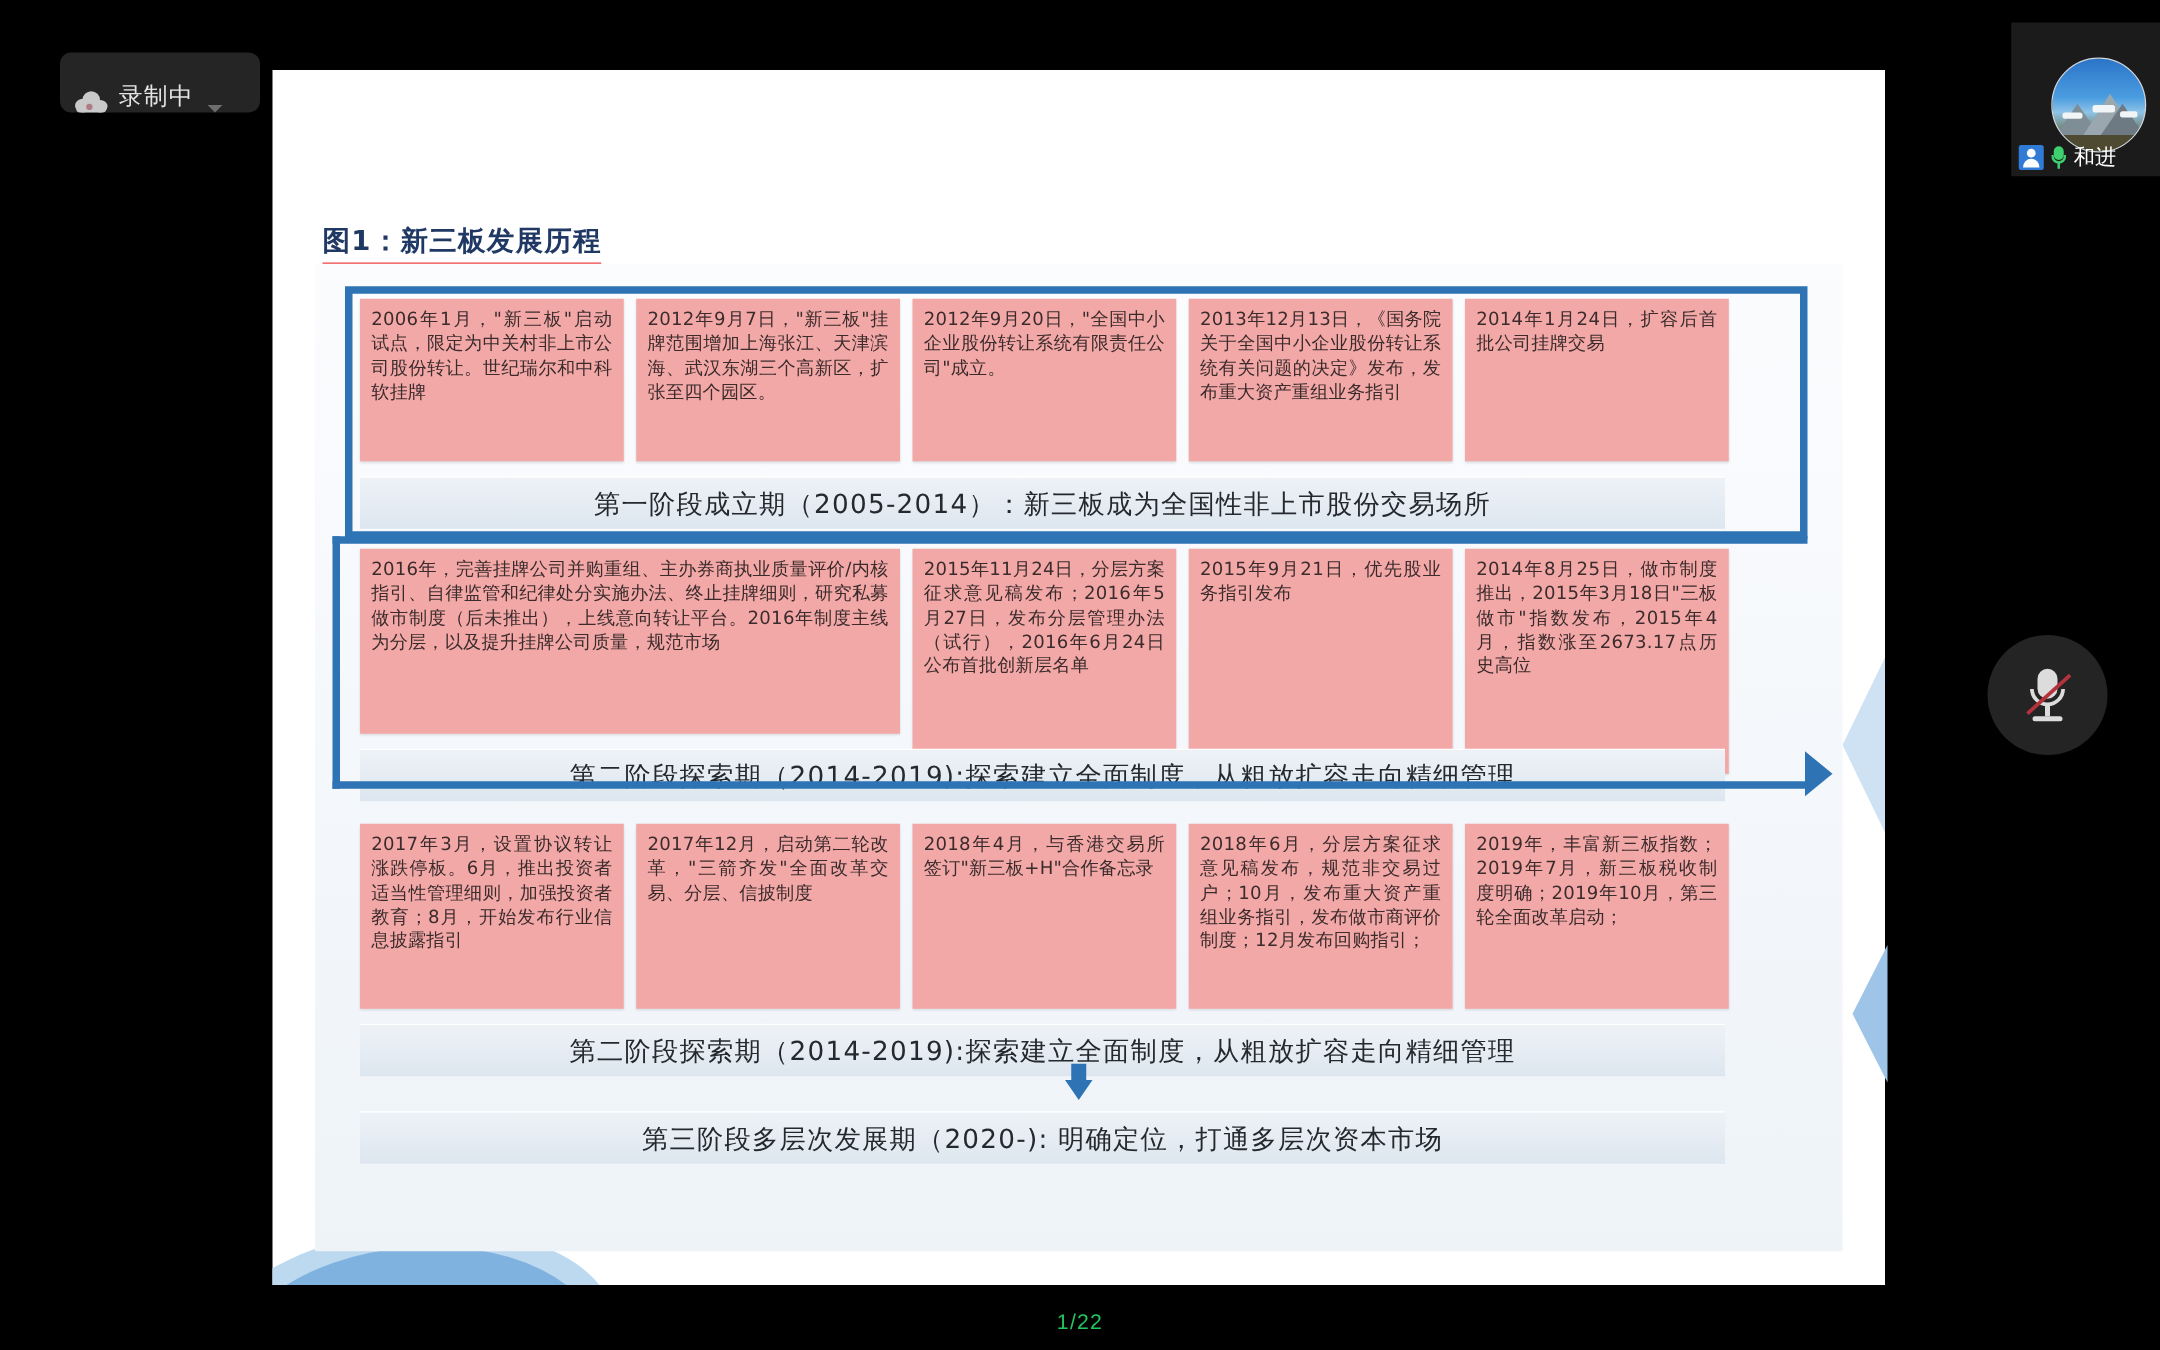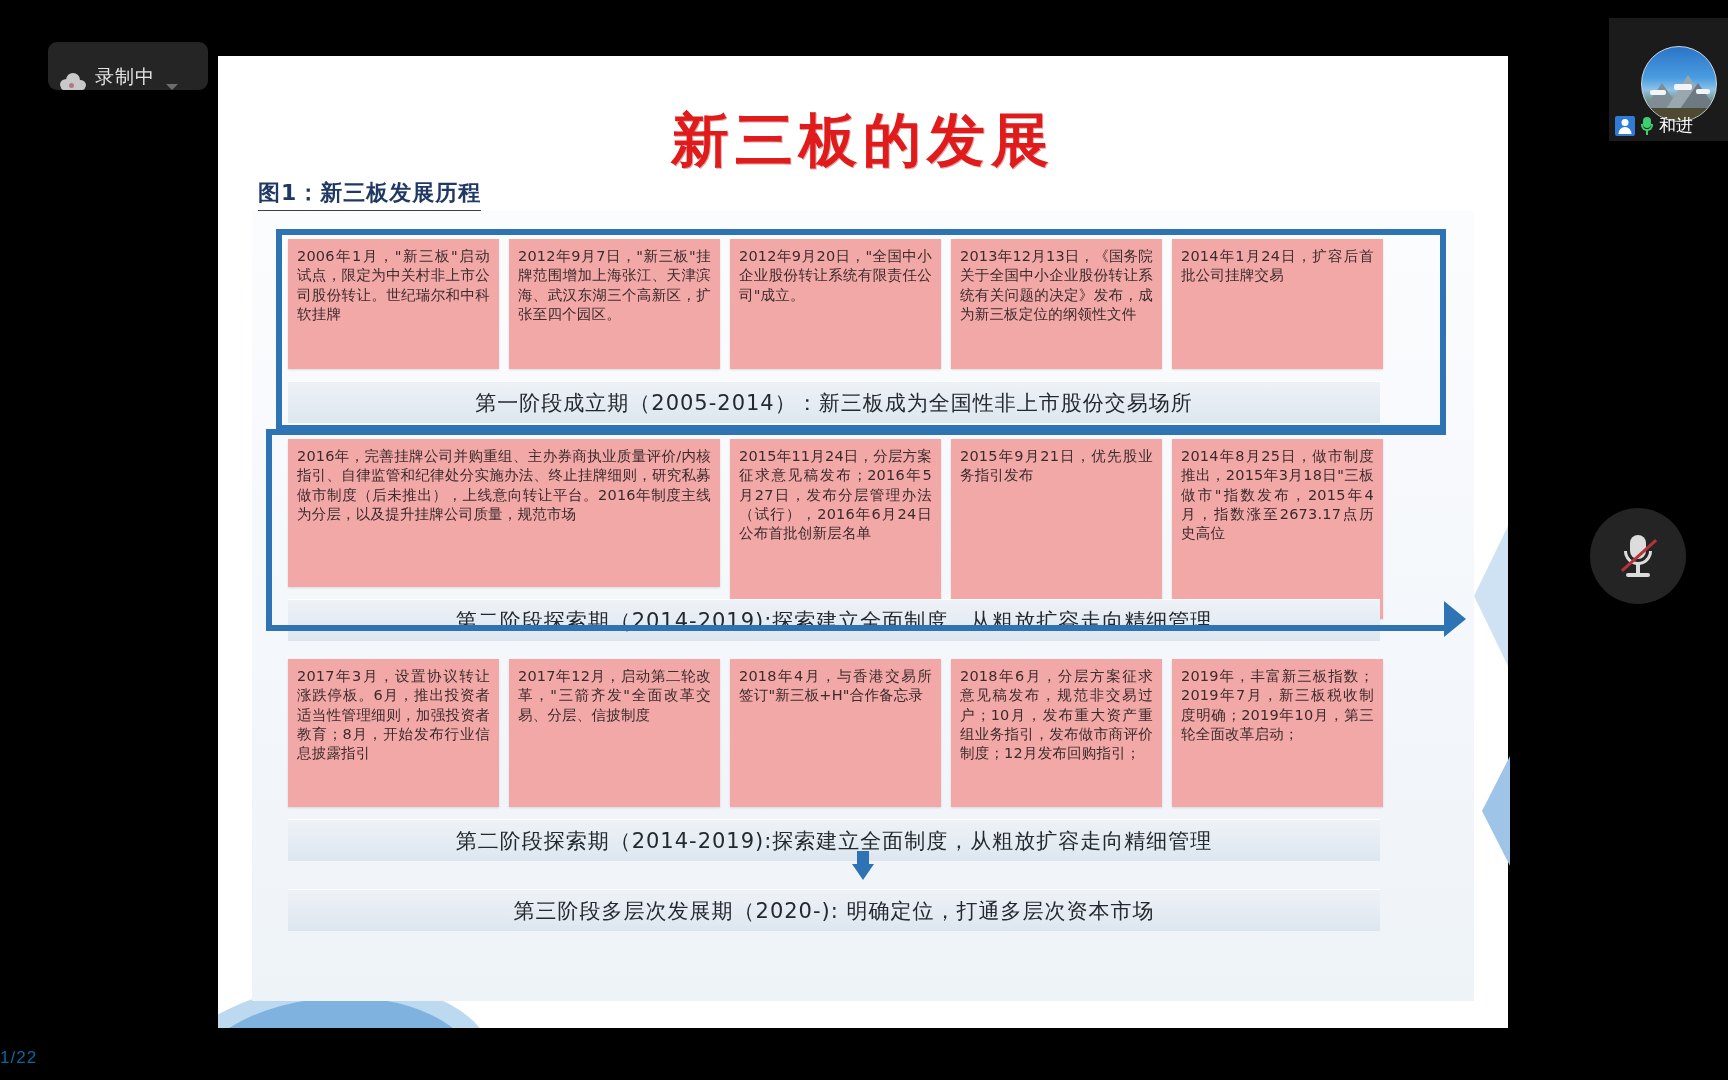--- a/index.html
+++ b/index.html
@@ -93,21 +93,21 @@
   #mute-ico .stem { position: absolute; left: 18px; top: 31px; width: 4px; height: 9px; background: #dcdcdc; }
   #mute-ico .base { position: absolute; left: 8px; bottom: 2px; width: 24px; height: 4px; border-radius: 2px; background: #dcdcdc; }
   #mute-ico .slash {
     position: absolute; left: -2px; top: 21px; width: 46px; height: 3px;
     background: #b4323c; transform: rotate(-42deg); transform-origin: center;
   }
 
   
   #page-indicator {
     position: absolute; left: 0; right: 0; bottom: 12px;
-    color: #0369a1; font-size: 17px; letter-spacing: 1px;
+    text-align: center; color: #22c55e; font-size: 17px; letter-spacing: 1px;
   }
 
   
   #slide {
     position: absolute; left: 218px; top: 56px;
     width: 1290px; height: 972px;
     background: #ffffff;
   }
   #slide-deco-tr {
     position: absolute; right: 0; top: 470px; width: 0; height: 0;
@@ -138,21 +138,21 @@
     text-align: center;
     color: #e01b1b;
     font-size: 58px; font-weight: bold; letter-spacing: 6px;
     font-family: "DejaVu Sans", "Liberation Sans", sans-serif;
     text-shadow: 1px 1px 0 rgba(180,0,0,0.35);
   }
 
   #fig-caption {
     position: absolute; left: 40px; top: 122px;
     color: #1f3864; font-size: 22px; font-weight: bold; letter-spacing: 1px;
-    border-bottom: 2px solid #404040; padding-bottom: 2px;
+    border-bottom: 2px solid #ef4444; padding-bottom: 2px;
     font-family: "DejaVu Sans", "Liberation Sans", sans-serif;
   }
 
   #fig-area {
     position: absolute; left: 34px; top: 155px; width: 1222px; height: 790px;
     background: linear-gradient(#fbfcfe, #eef3f8);
   }
 
   
   .row { position: absolute; left: 36px; width: 1148px; display: flex; gap: 10px; }
@@ -266,30 +266,29 @@
 
   <div id="slide">
 
     <div id="slide-deco-tr"></div>
     <div id="slide-deco-tr2"></div>
     <div id="slide-deco-bl">
       <span class="w1"></span>
         <span class="w2"></span>
     </div>
 
-    <div id="slide-title">新三板的发展</div>
     <div id="fig-caption">图1：新三板发展历程</div>
 
     <div id="fig-area">
 
       <div class="row" id="row1">
         <div class="card">2006年1月，"新三板"启动试点，限定为中关村非上市公司股份转让。世纪瑞尔和中科软挂牌</div>
         <div class="card">2012年9月7日，"新三板"挂牌范围增加上海张江、天津滨海、武汉东湖三个高新区，扩张至四个园区。</div>
         <div class="card">2012年9月20日，"全国中小企业股份转让系统有限责任公司"成立。</div>
-        <div class="card">2013年12月13日，《国务院关于全国中小企业股份转让系统有关问题的决定》发布，成为新三板定位的纲领性文件</div>
+        <div class="card">2013年12月13日，《国务院关于全国中小企业股份转让系统有关问题的决定》发布，发布重大资产重组业务指引</div>
         <div class="card">2014年1月24日，扩容后首批公司挂牌交易</div>
       </div>
 
       <div class="phase-bar" id="bar1">第一阶段成立期（2005-2014）：新三板成为全国性非上市股份交易场所</div>
 
       <div class="row" id="row2">
         <div class="card wide">2016年，完善挂牌公司并购重组、主办券商执业质量评价/内核指引、自律监管和纪律处分实施办法、终止挂牌细则，研究私募做市制度（后未推出），上线意向转让平台。2016年制度主线为分层，以及提升挂牌公司质量，规范市场</div>
         <div class="card norm">2015年11月24日，分层方案征求意见稿发布；2016年5月27日，发布分层管理办法（试行），2016年6月24日公布首批创新层名单</div>
         <div class="card norm">2015年9月21日，优先股业务指引发布</div>
         <div class="card norm">2014年8月25日，做市制度推出，2015年3月18日"三板做市"指数发布，2015年4月，指数涨至2673.17点历史高位</div>

